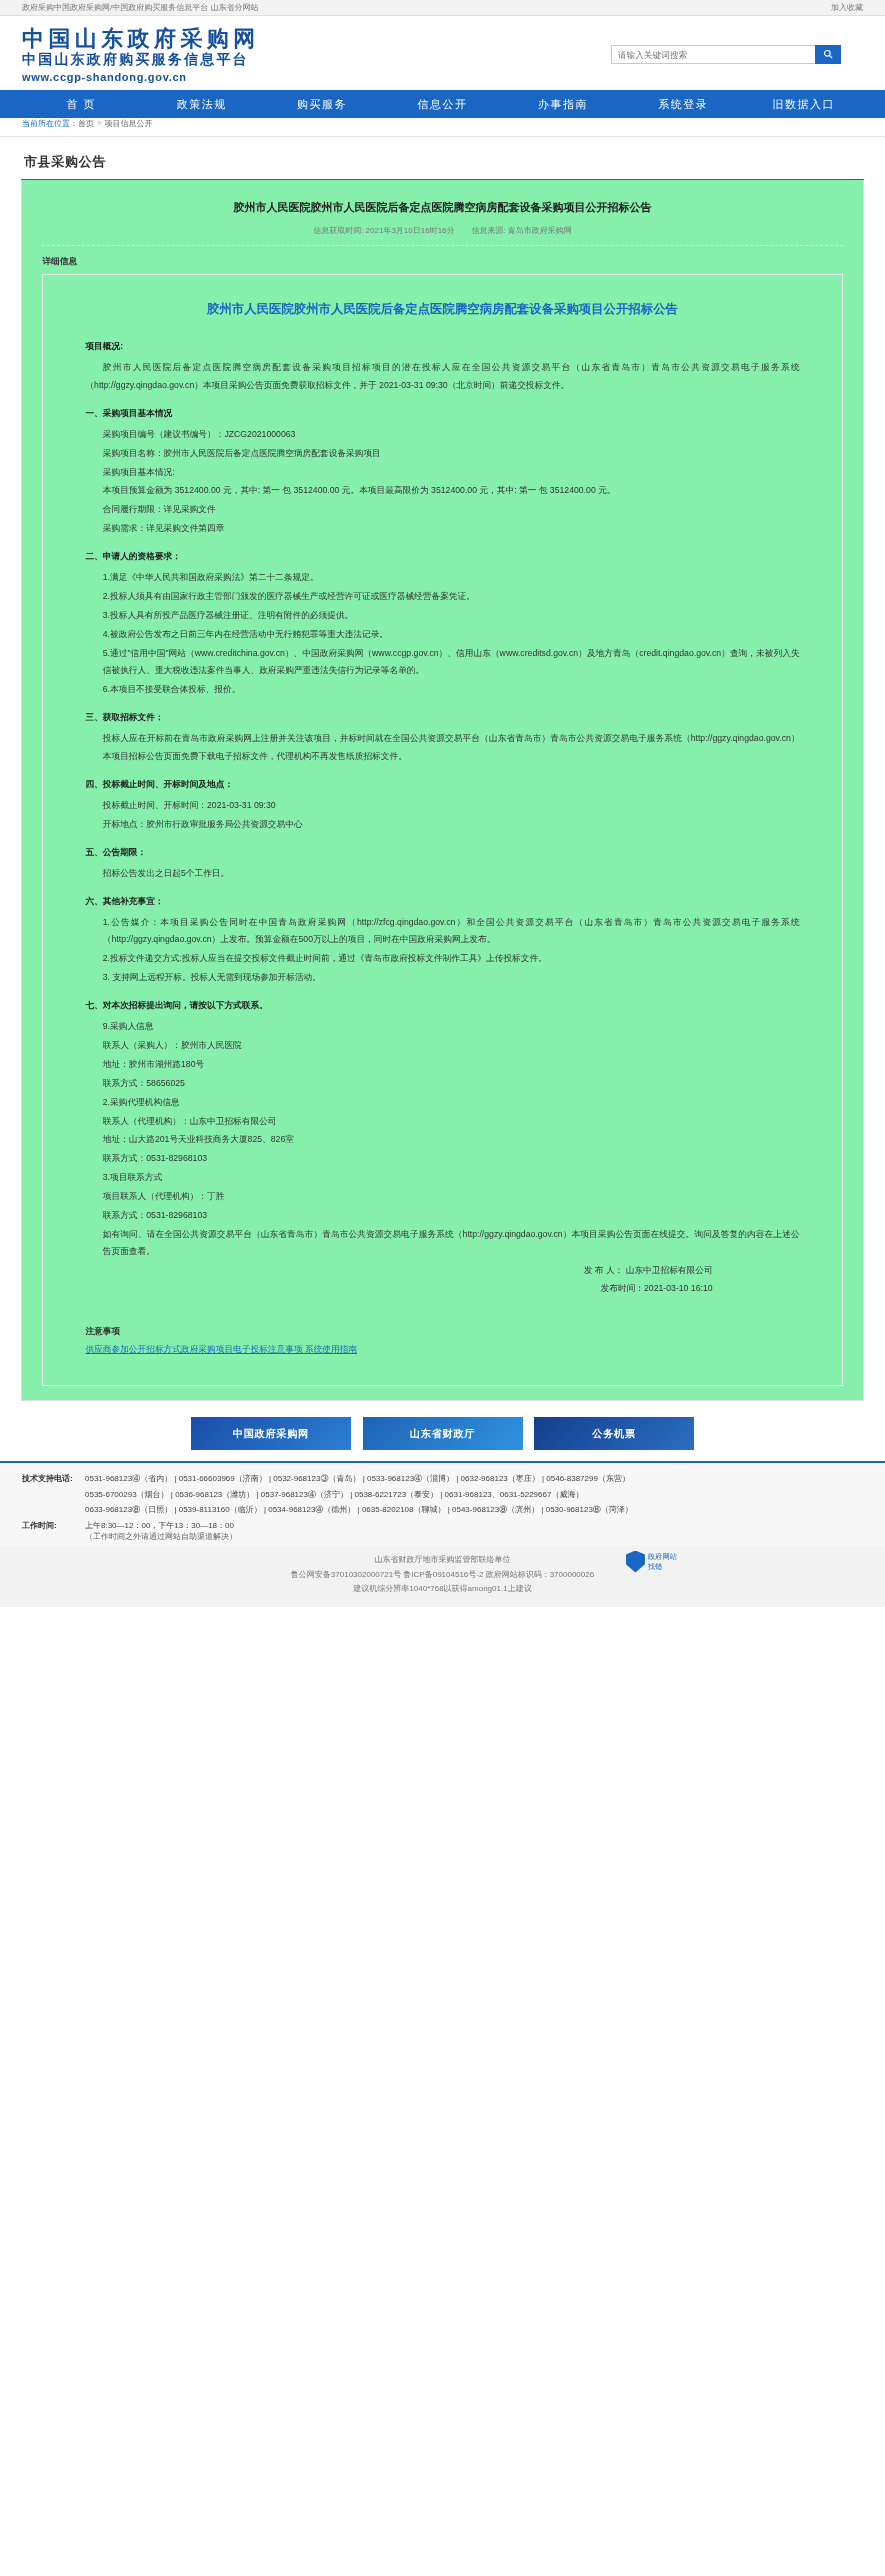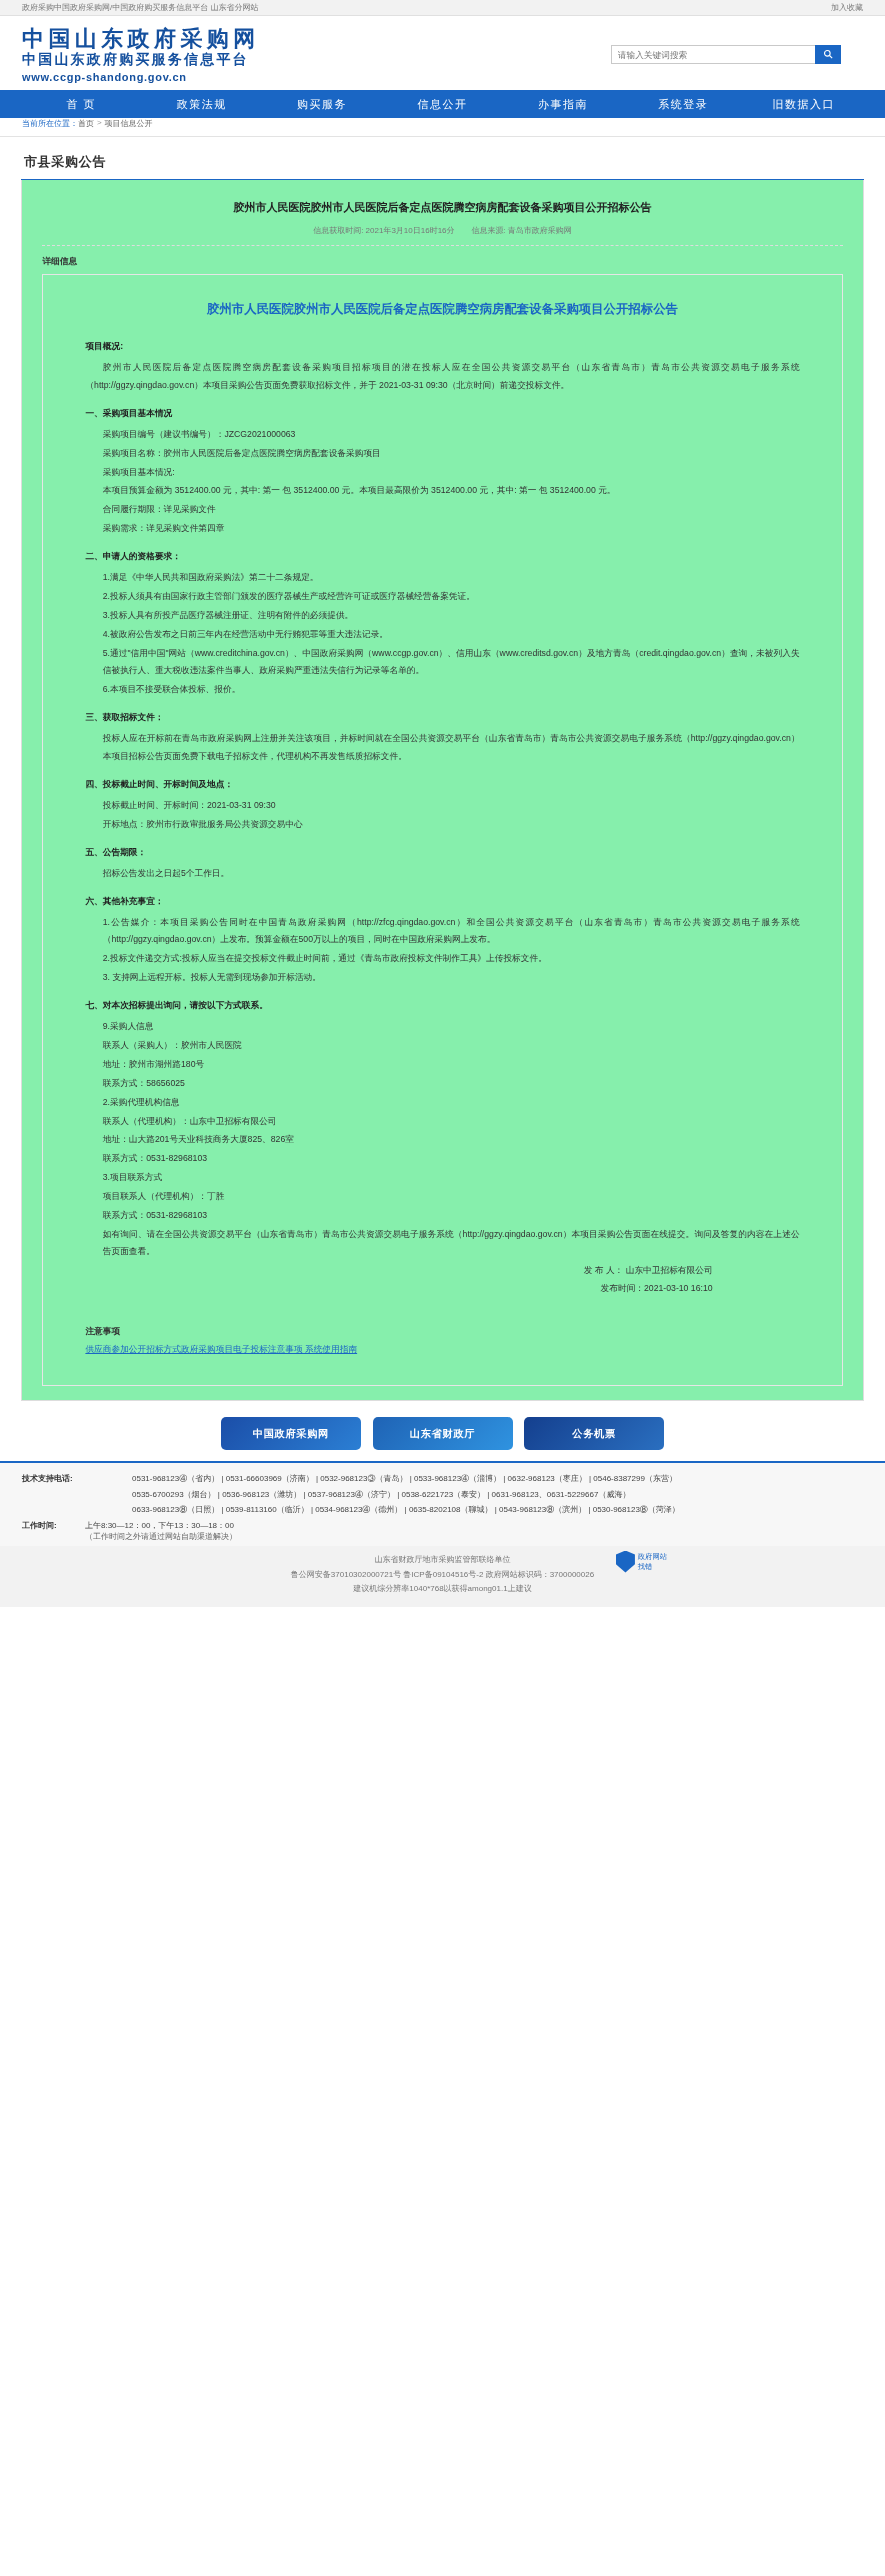--- a/index.html
+++ b/index.html
@@ -199,23 +199,23 @@
     text-decoration:underline;
     cursor:pointer;
   }
   .banner-row {
     display:flex;
     gap:11.6px;
     justify-content:center;
     margin:16px 0 4.4px 0;
   }
   .banner {
-    width:140px;
+    width:160px;
     height:33px;
-    border-radius:5px;
+    border-radius:0;
     display:flex;
     align-items:center;
     justify-content:center;
     color:#fff;
     font-size:10.2px;
     font-weight:bold;
     letter-spacing:0.7px;
     cursor:pointer;
     font-family:Liberation Serif, serif;
   }
@@ -223,40 +223,40 @@
   .banner.b2 { background:linear-gradient(135deg,#1f63b5,#2f93e0); }
   .banner.b3 { background:linear-gradient(135deg,#143f8e,#2a6fc0); }
   .footer {
     margin-top:10.2px;
     border-top:2.2px solid #1a66c4;
     background:#f7f7f7;
     padding:8.7px 22px 4.4px 22px;
     font-size:8px;
     color:#555;
   }
-  .foot-grid { display:flex;gap:47px; }
+  .foot-grid { display:flex; }
   .foot-label { width:63px; font-weight:bold; color:#333; flex-shrink:0; line-height:1.9; }
   .foot-lines { flex:1; }
   .foot-line { line-height:1.9; color:#444; }
   .worktime { margin-top:2.9px; display:flex; }
   .worktime .wl { width:63px; font-weight:bold; color:#333; flex-shrink:0; }
   .worktime .wv { color:#444; }
   .worknote { padding-left:63px; color:#666; }
   .footer-bottom {
     background:#f2f2f2;
     text-align:center;
     font-size:8px;
     color:#777;
     padding:7.3px 0 10.2px 0;
     line-height:1.8;
     position:relative;
   }
   .gov-badge {
     position:absolute;
-    right:218px;
+    right:208px;
     top:4.4px;
     display:flex;
     align-items:center;
     gap:2.9px;
   }
   .gov-badge .shield {
     width:19px;height:22px;background:#1a66c4;
     clip-path:polygon(50% 0,100% 18%,100% 62%,50% 100%,0 62%,0 18%);
   }
   .gov-badge .gt { font-size:7.3px; color:#1a66c4; line-height:1.3; text-align:left;}

